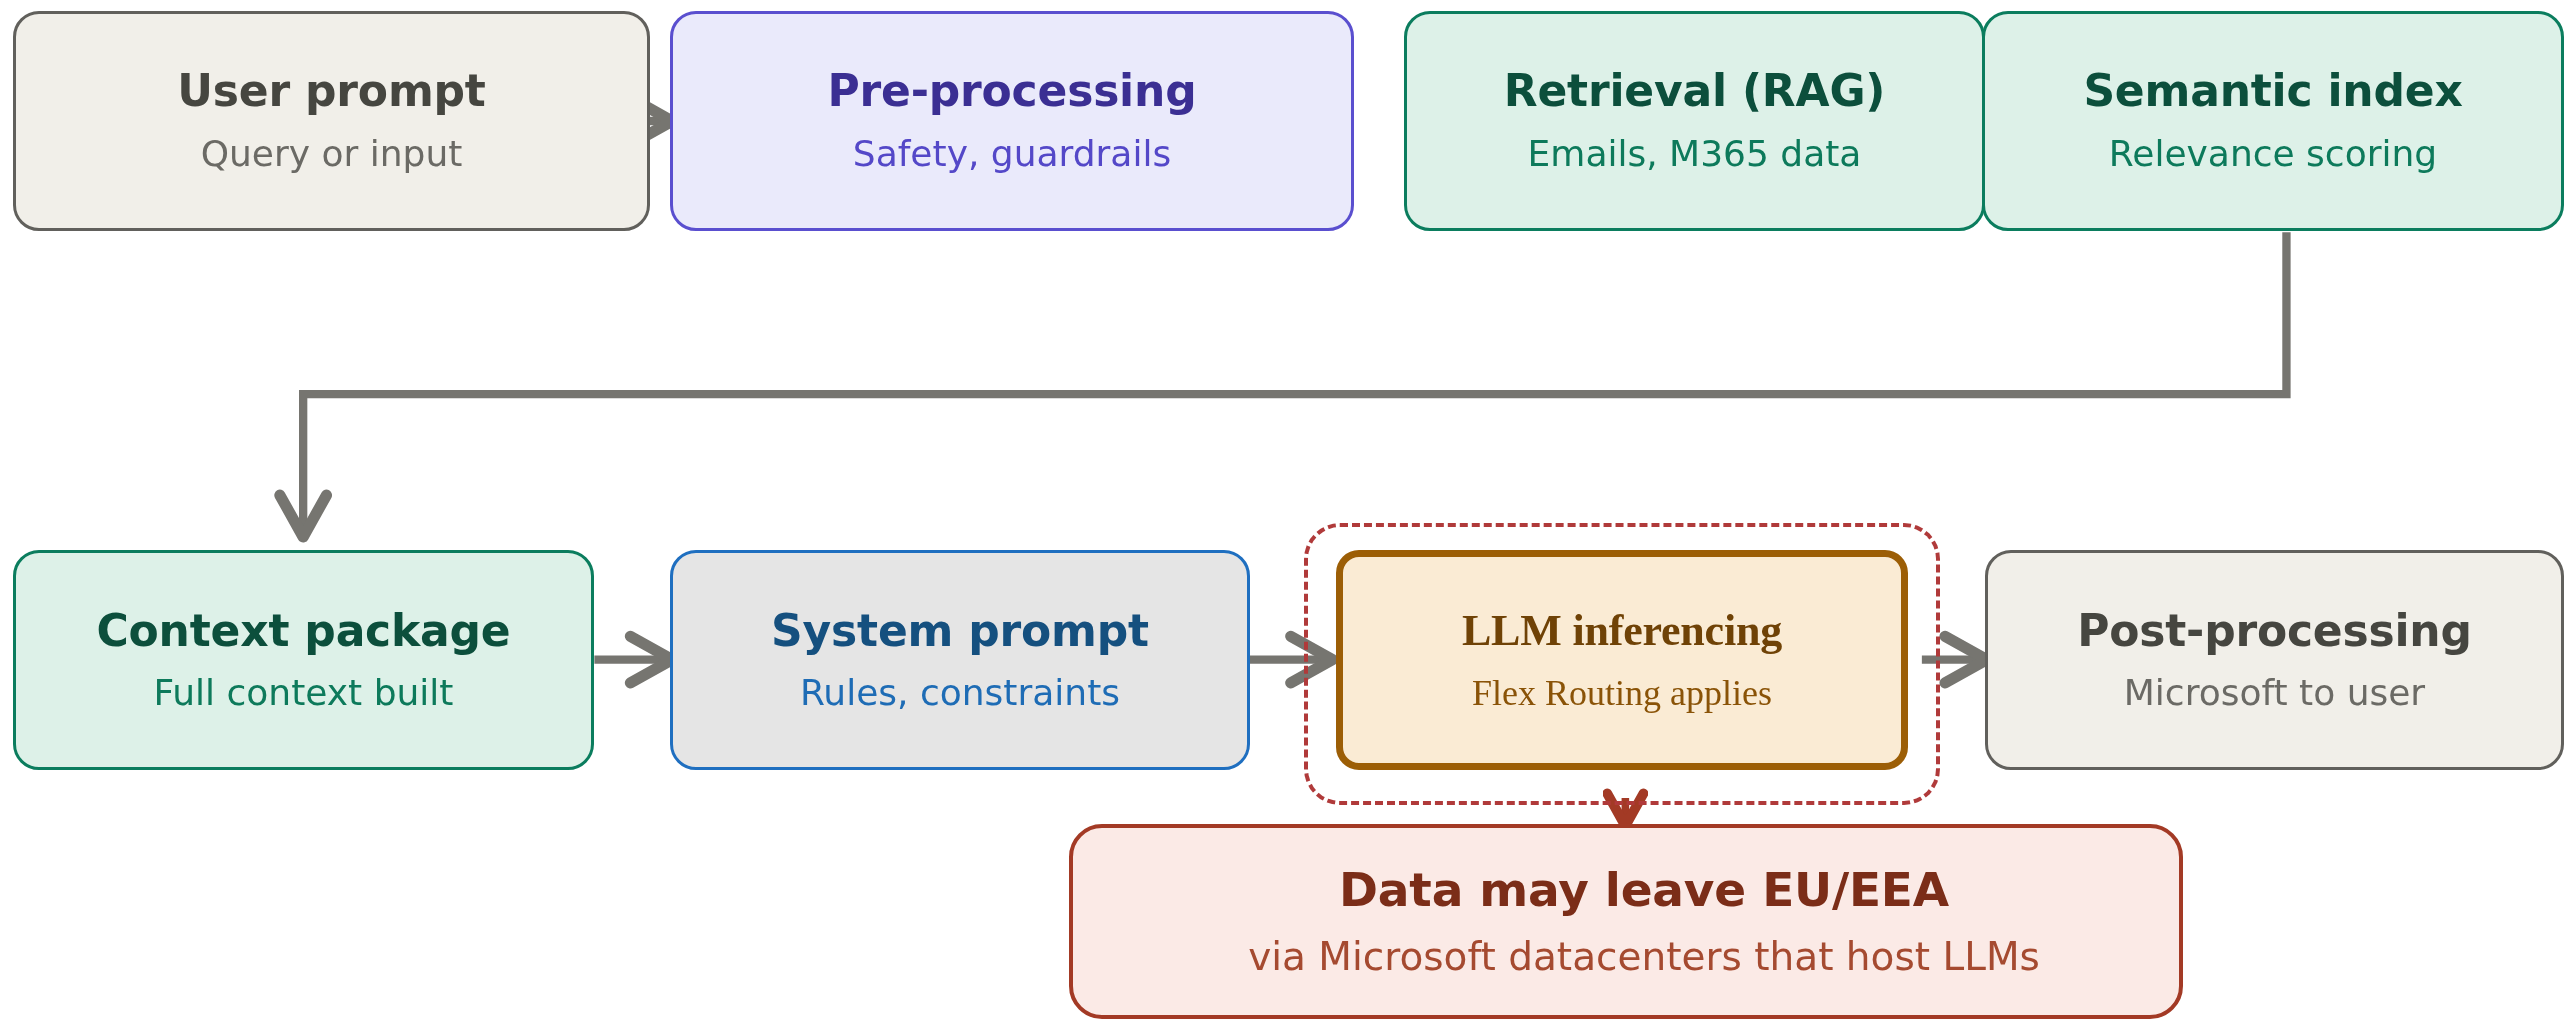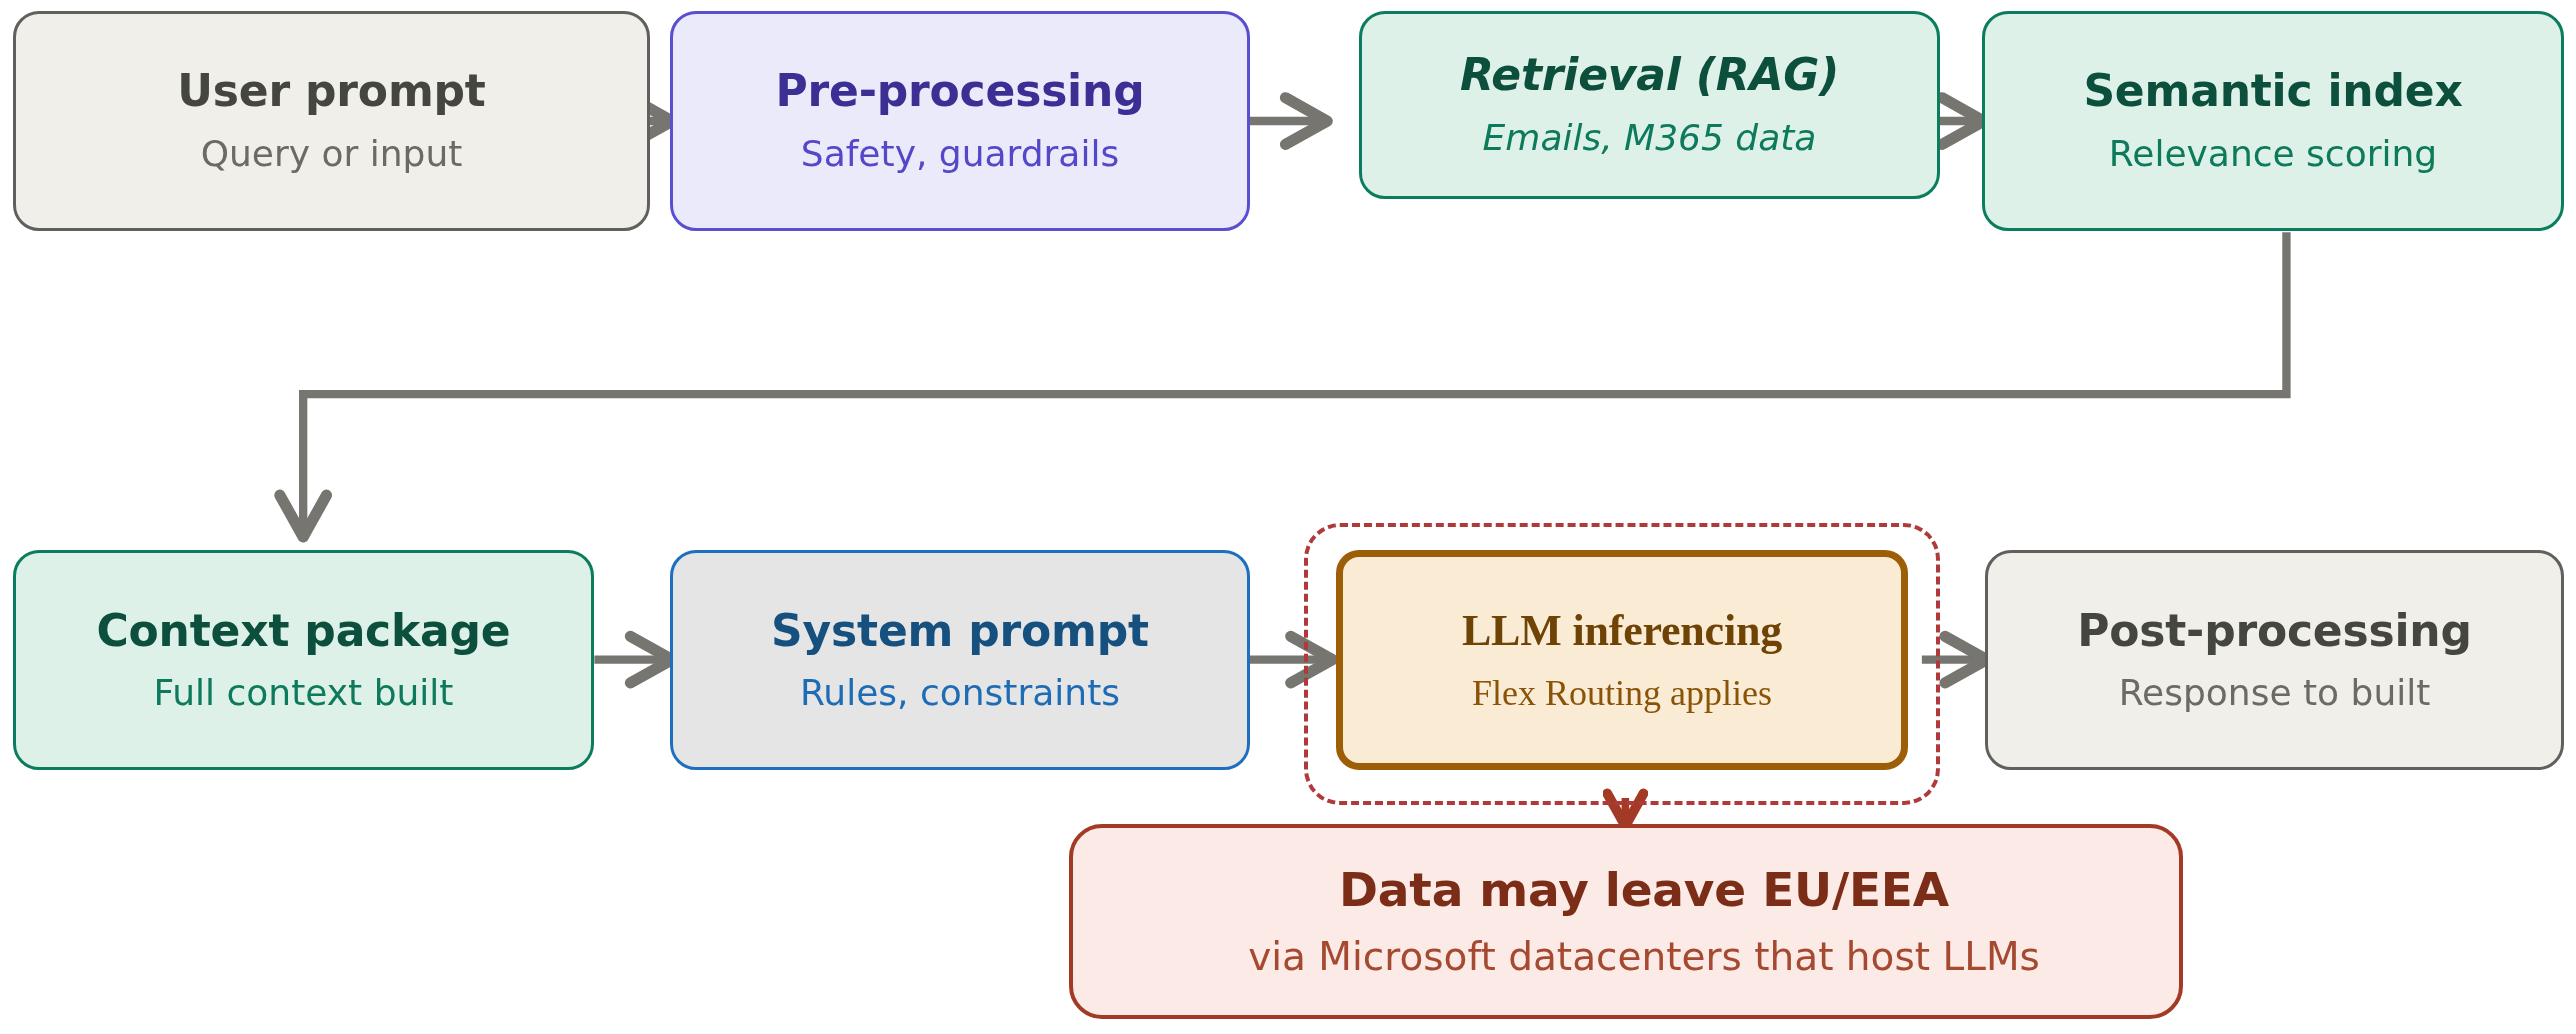--- a/index.html
+++ b/index.html
@@ -139,26 +139,26 @@
     <line x1="2540" y1="872" x2="2622" y2="872" stroke="#767570" stroke-width="11" marker-end="url(#arrow-grey)"></line>
 
     <line x1="2148" y1="1055" x2="2148" y2="1089" stroke="#a33a25" stroke-width="10" marker-end="url(#arrow-red)"></line>
   </svg>
 
   <div class="node scheme-neutral" style="left:13px; top:10.6px; width:637px; height:220px;">
     <div class="title">User prompt</div>
     <div class="subtitle">Query or input</div>
   </div>
 
-  <div class="node scheme-purple" style="left:670px; top:10.6px; width:580px; height:220px;">
+  <div class="node scheme-purple" style="left:670px; top:10.6px; width:684px; height:220px;">
     <div class="title">Pre-processing</div>
     <div class="subtitle">Safety, guardrails</div>
   </div>
 
-  <div class="node scheme-green" style="left:1359px; top:10.6px; width:581px; height:188px;font-style:italic;">
+  <div class="node scheme-green" style="left:1404px; top:10.6px; width:581px; height:220px;">
     <div class="title">Retrieval (RAG)</div>
     <div class="subtitle">Emails, M365 data</div>
   </div>
 
   <div class="node scheme-green" style="left:1982px; top:10.6px; width:582px; height:220px;">
     <div class="title">Semantic index</div>
     <div class="subtitle">Relevance scoring</div>
   </div>
 
   <div class="node scheme-green" style="left:13px; top:550px; width:581px; height:220px;">
@@ -173,21 +173,21 @@
 
   <div class="dashed-frame" style="left:1304px; top:523px; width:636px; height:282px;"></div>
 
   <div class="node scheme-amber" style="left:1336px; top:550px; width:572px; height:220px;font-family:Liberation Serif, serif;">
     <div class="title">LLM inferencing</div>
     <div class="subtitle">Flex Routing applies</div>
   </div>
 
   <div class="node scheme-neutral" style="left:1985px; top:550px; width:579px; height:220px;">
     <div class="title">Post-processing</div>
-    <div class="subtitle">Response to built</div>
+    <div class="subtitle">Microsoft to user</div>
   </div>
 
   <div class="node scheme-warning" style="left:1069px; top:824px; width:1114px; height:195px;padding-left:36px;">
     <div class="title">Data may leave EU/EEA</div>
     <div class="subtitle">via Microsoft datacenters that host LLMs</div>
   </div>
 
 </div>
 
 

